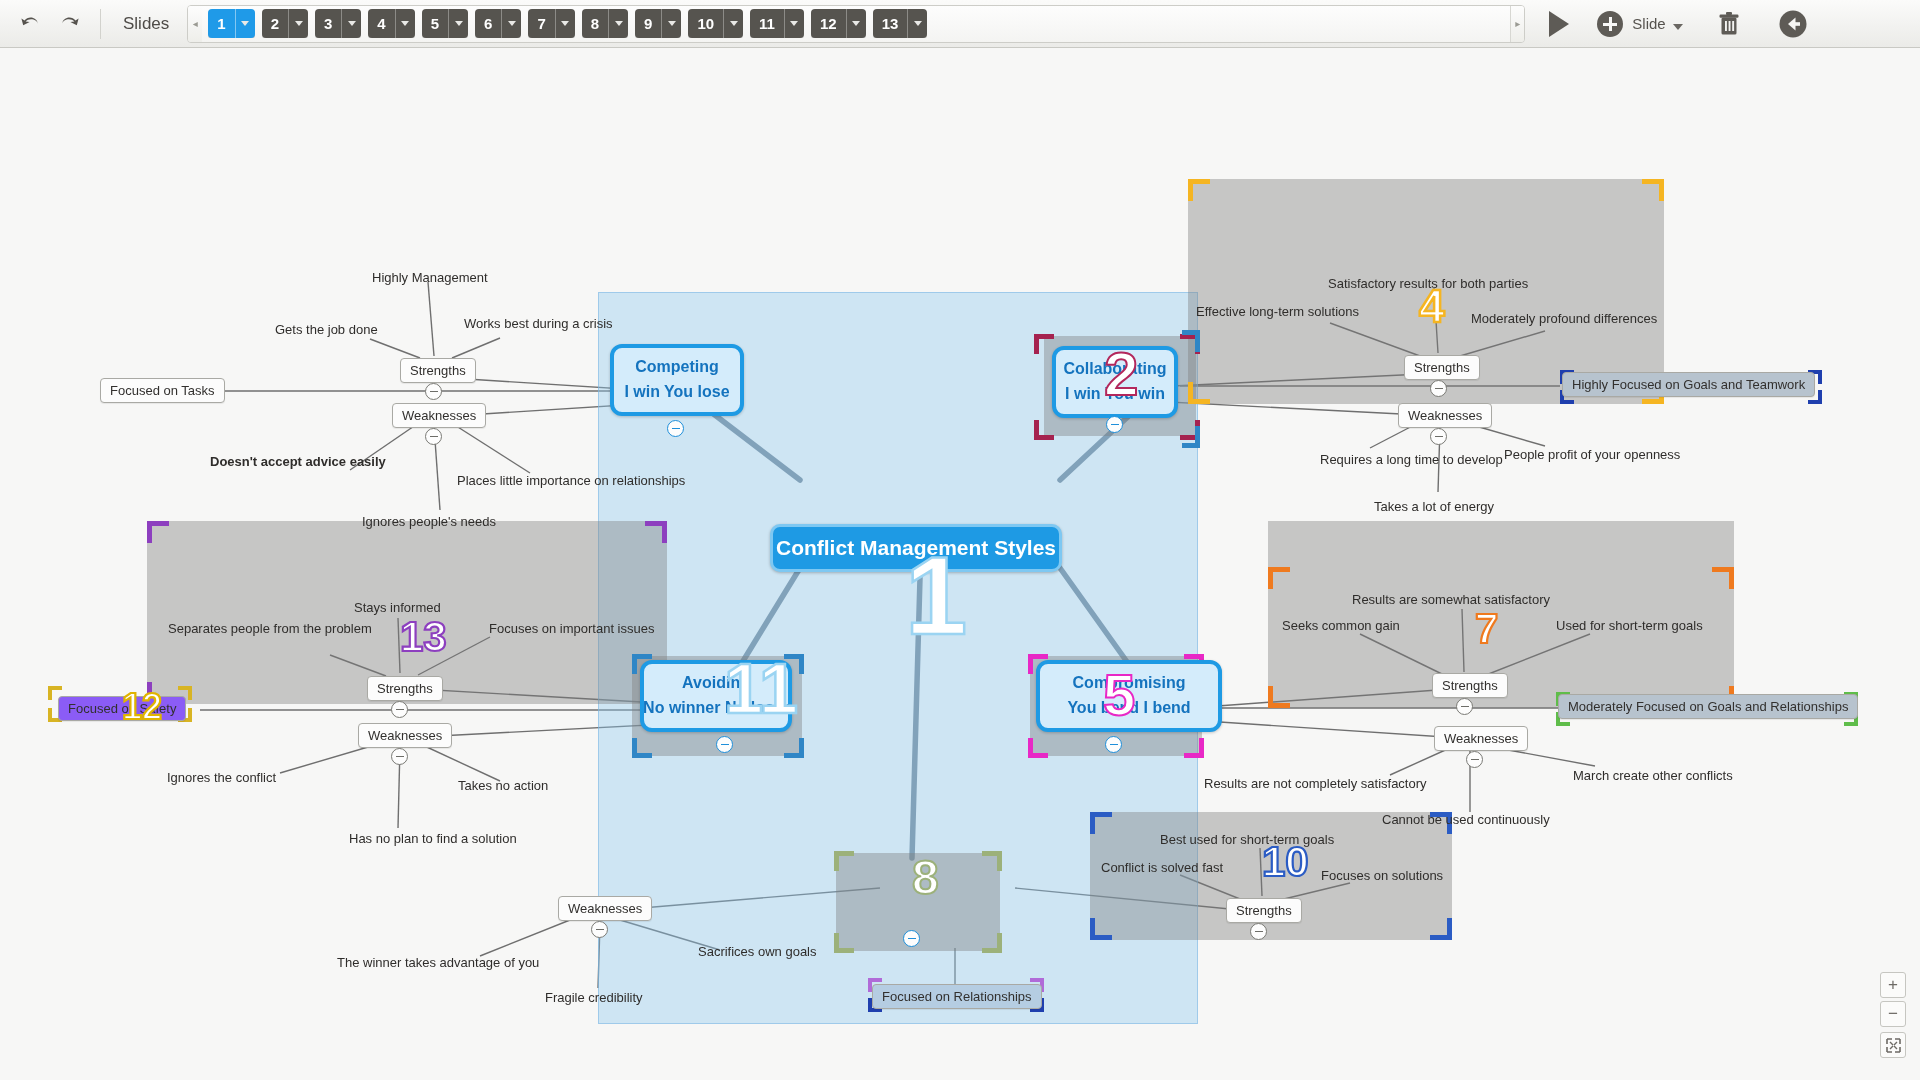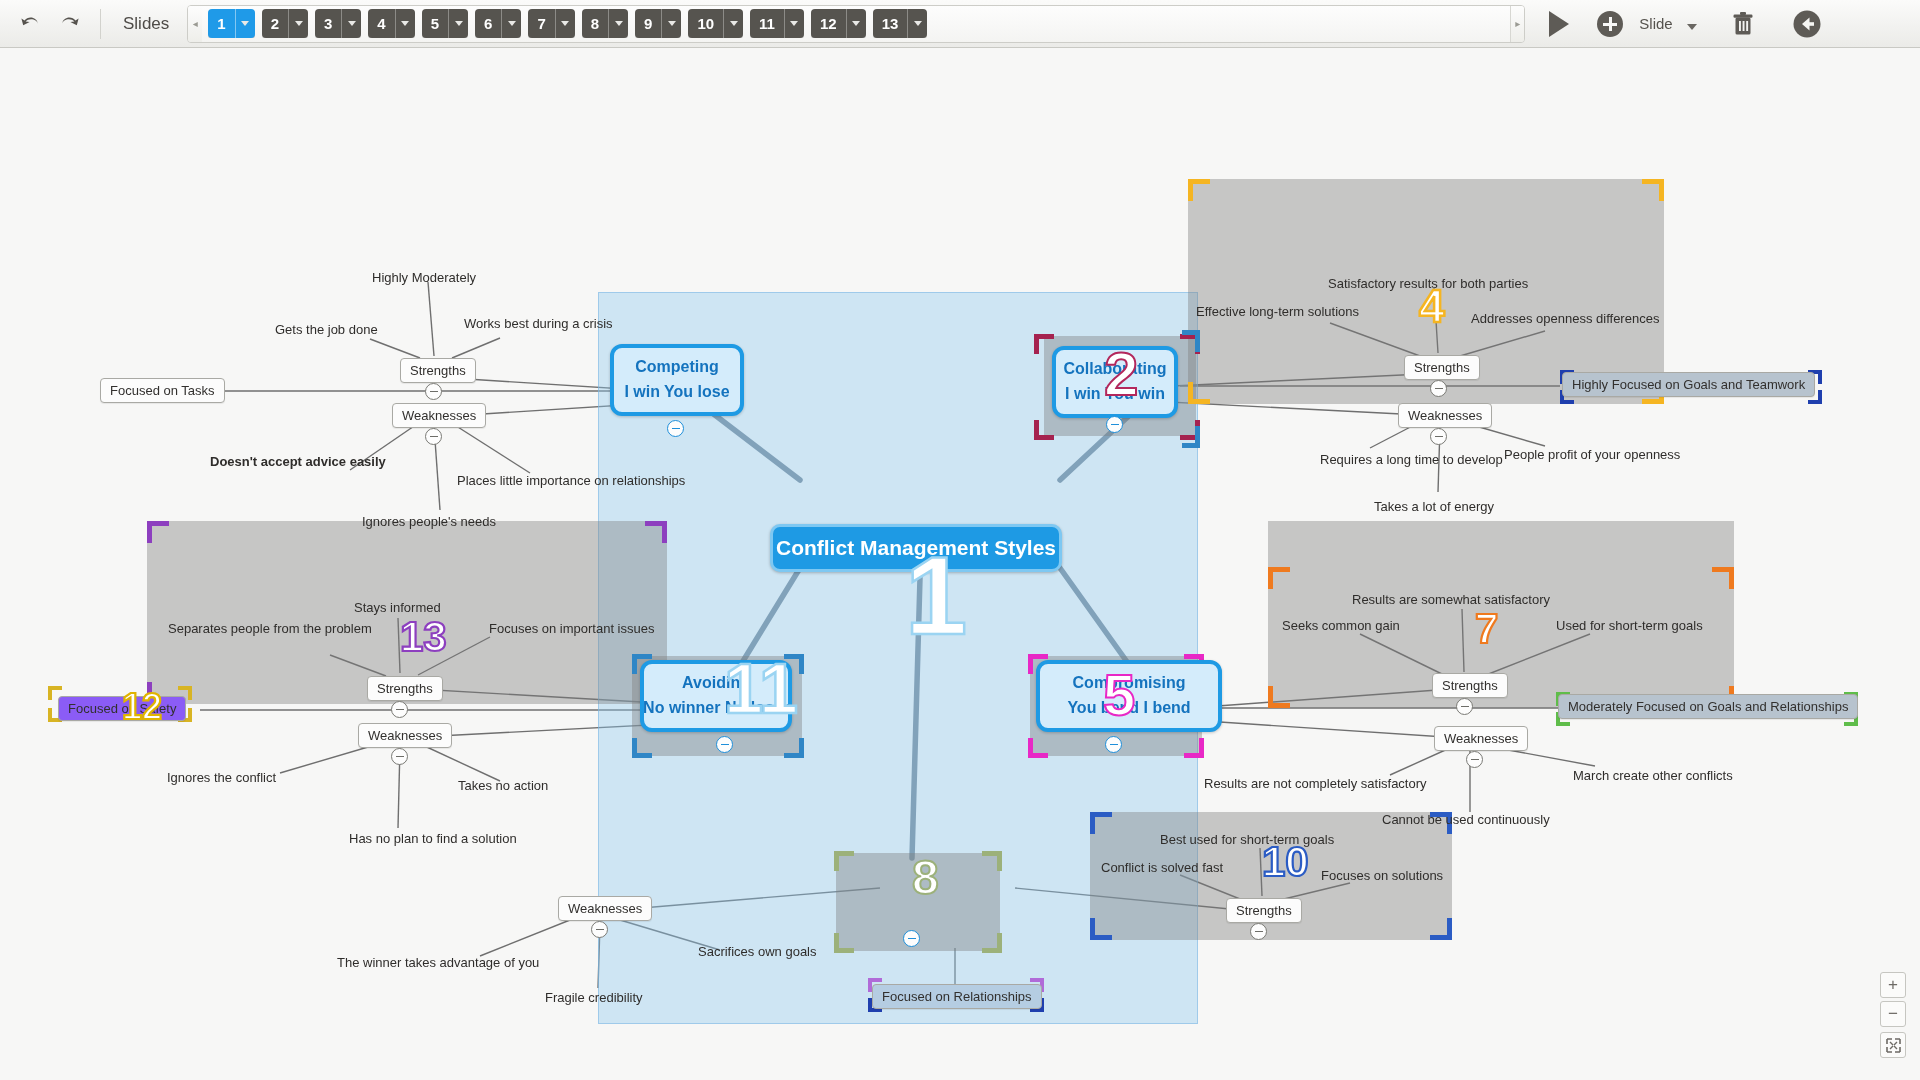--- a/index.html
+++ b/index.html
@@ -63,21 +63,21 @@
     width:20px; border-left:1px solid rgba(255,255,255,.32);
     display:flex; align-items:center; justify-content:center;
     font-size: 9px;
   }
   .slide-chip.active .caret { border-left:1px solid rgba(255,255,255,.45); }
   .tri-down { width:0;height:0;border-left:4px solid transparent;border-right:4px solid transparent;border-top:5px solid #e9e9e6;}
 
   #play-btn { margin-left:14px; }
   .play-tri { width:0;height:0;border-top:13px solid transparent;border-bottom:13px solid transparent;border-left:20px solid #5e5b56; }
 
-  #slide-add-group { display:flex; align-items:center; margin-left: 18px; cursor:pointer;gap:7px; }
+  #slide-add-group { display:flex; align-items:center; margin-left: 18px; cursor:pointer; }
   .plus-circle {
     width:26px;height:26px;border-radius:50%;
     background:#5e5b56; position:relative;
   }
   .plus-circle:before,.plus-circle:after{
     content:""; position:absolute; background:#f7f7f6;
   }
   .plus-circle:before{ left:6px; top:12px; width:14px; height:3px; }
   .plus-circle:after{ left:11.5px; top:6px; width:3px; height:14px; }
   #slide-add-text { margin-left:9px; font-size:15px; color:#55524d; font-family:"Liberation Sans",sans-serif; line-height:1.05;}
@@ -637,31 +637,31 @@
   <div class="node small" style="left:58px;top:648px;background:#8b5cf6;">
     <span>Focused on Safety</span>
   </div>
   <div class="node small" style="left:1558px;top:646px;background:#b7c3ce;">
     <span>Moderately Focused on Goals and Relationships</span>
   </div>
   <div class="node small" style="left:872px;top:936px;background:#b5cde2;">
     <span>Focused on Relationships</span>
   </div>
 
-  <div class="leaf" style="left:372px;top:222px;">Highly Moderately</div>
+  <div class="leaf" style="left:372px;top:222px;">Highly Management</div>
   <div class="leaf" style="left:275px;top:274px;">Gets the job done</div>
   <div class="leaf" style="left:464px;top:268px;">Works best during a crisis</div>
 
   <div class="leaf" style="left:210px;top:406px;font-weight:bold;">Doesn't accept advice easily</div>
   <div class="leaf" style="left:457px;top:425px;">Places little importance on relationships</div>
   <div class="leaf" style="left:362px;top:466px;">Ignores people's needs</div>
 
   <div class="leaf" style="left:1328px;top:228px;">Satisfactory results for both parties</div>
   <div class="leaf" style="left:1196px;top:256px;">Effective long-term solutions</div>
-  <div class="leaf" style="left:1471px;top:263px;">Addresses openness differences</div>
+  <div class="leaf" style="left:1471px;top:263px;">Moderately profound differences</div>
 
   <div class="leaf" style="left:1320px;top:404px;">Requires a long time to develop</div>
   <div class="leaf" style="left:1504px;top:399px;">People profit of your openness</div>
   <div class="leaf" style="left:1374px;top:451px;">Takes a lot of energy</div>
 
   <div class="leaf" style="left:354px;top:552px;">Stays informed</div>
   <div class="leaf" style="left:168px;top:573px;">Separates people from the problem</div>
   <div class="leaf" style="left:489px;top:573px;">Focuses on important issues</div>
 
   <div class="leaf" style="left:167px;top:722px;">Ignores the conflict</div>

